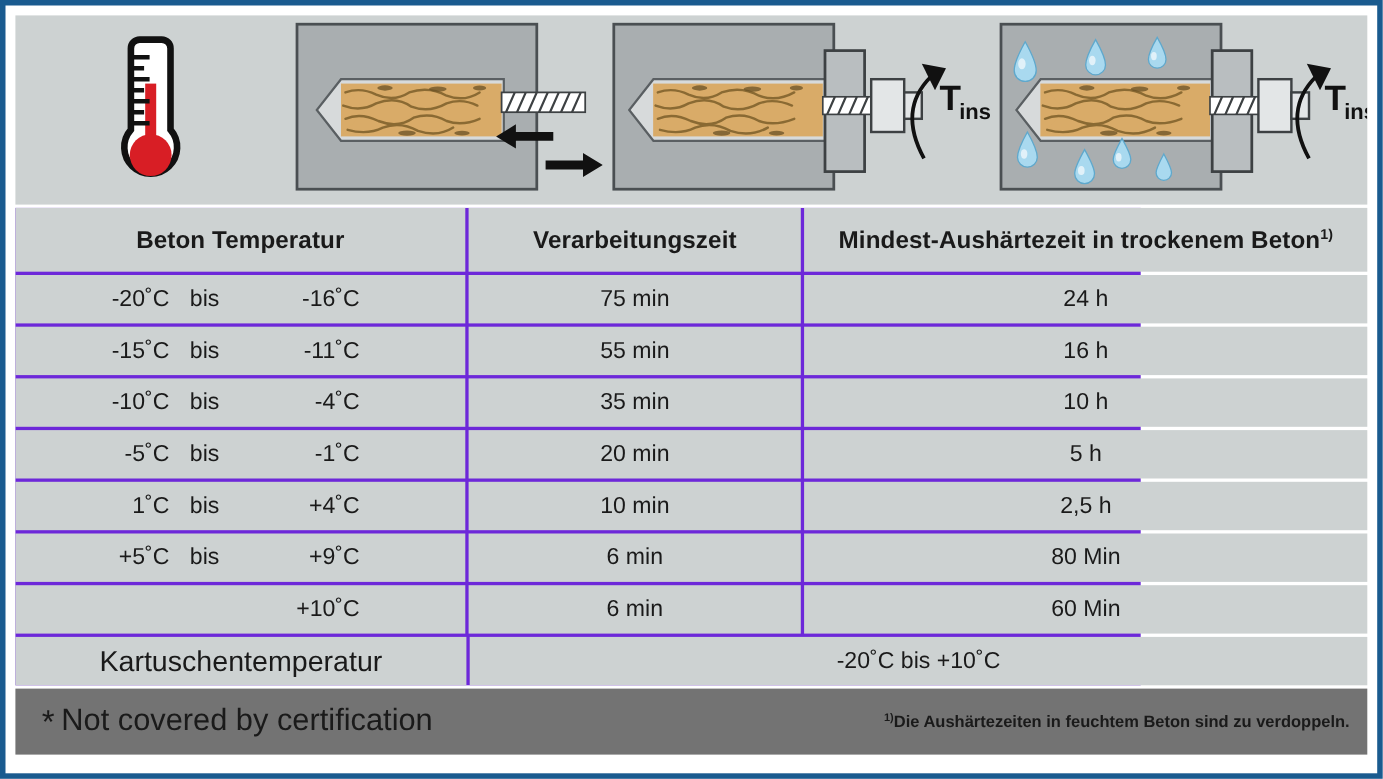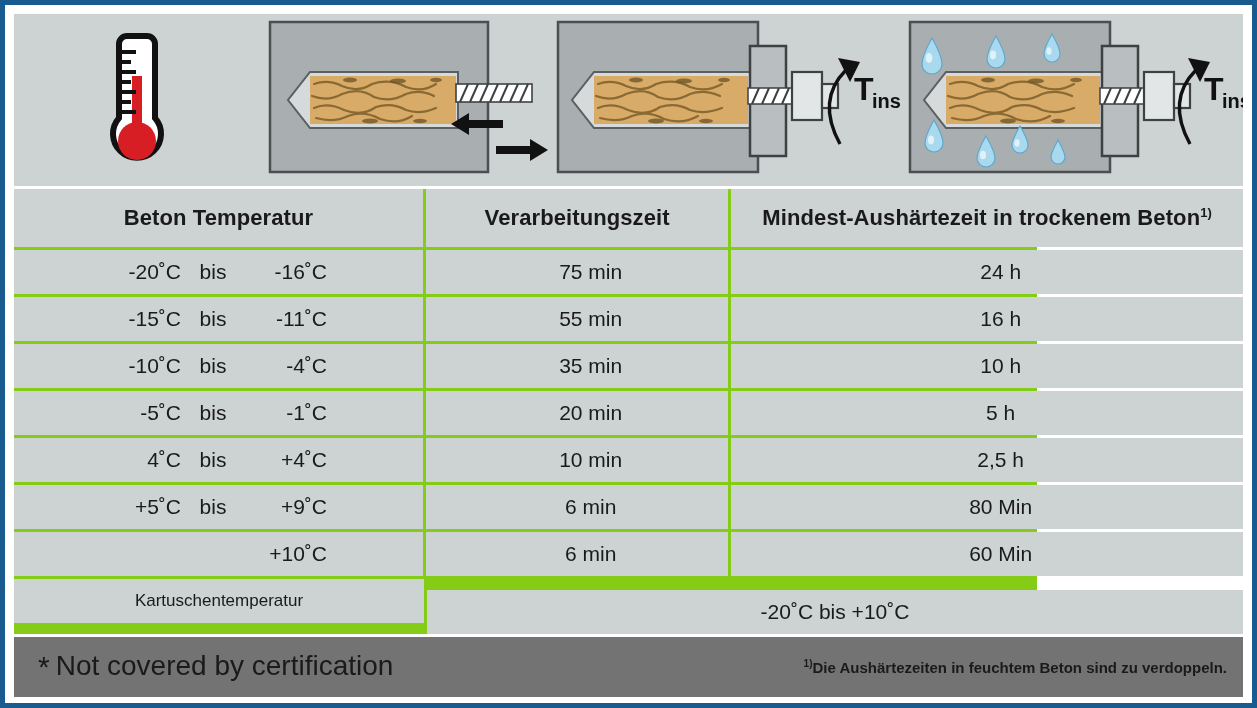--- a/index.html
+++ b/index.html
@@ -49,65 +49,65 @@
 
   
   #scene1 { left: 244px; width: 290px; }
   #scene2 { left: 534px; width: 352px; }
   #scene3 { left: 886px; width: 343px; }
   .scene-svg { position: absolute; left: 0; top: 0; }
 
   
   #table {
     width: 1023px;
-    background: #84cc16;
+    background: #6d28d9;
   }
   .row {
     display: flex;
     width: 1229px;
     margin-bottom: 3px;
   }
   .cell {
     background: #cdd2d2;
     display: flex;
     align-items: center;
     justify-content: center;
     color: #1a1a1a;
     box-sizing: border-box;
   }
   .c-temp  { width: 410px; }
   .c-work  { width: 303px; margin-left: 3px; }
   .c-cure  { width: 513px; margin-left: 3px; }
-  .c-span  { width: 816px; margin-left: 3px; margin-top: 11px; }
+  .c-span  { width: 816px; margin-left: 3px; }
 
   .hdr {
     height: 58px;
     font-size: 22px;
     font-weight: bold;
     letter-spacing: 0.1px;
   }
   .hdr sup { font-size: 13px; vertical-align: super; font-weight: bold; }
 
-  .datarow .cell { height: 44px; font-size: 21px; padding-left: 27px; }
+  .datarow .cell { height: 44px; font-size: 21px; }
 
   
   .temp-grid {
     display: flex;
     align-items: center;
     width: 100%;
     padding-right: 96px;
     box-sizing: border-box;
   }
   .temp-from { flex: 0 0 140px; text-align: right; }
   .temp-bis  { flex: 0 0 64px;  text-align: center; }
   .temp-to   { flex: 1 1 auto;  text-align: right; }
 
   .single { width: 100%; text-align: right; padding-right: 96px; box-sizing: border-box; }
 
-  .cart-label { height: 44px; font-size: 17px; }
+  .cart-label { height: 44px; font-size: 26px; }
   .cart-value { height: 44px; font-size: 21px; }
 
   
   #footer {
     position: relative;
     width: 1229px;
     height: 60px;
     background: #737373;
     display: flex;
     align-items: center;
@@ -372,21 +372,21 @@
         <span>20 min</span>
       </div>
       <div class="cell c-cure">
         <span>5 h</span>
       </div>
     </div>
 
     <div class="row datarow">
       <div class="cell c-temp">
         <div class="temp-grid">
-          <span class="temp-from">4˚C</span>
+          <span class="temp-from">1˚C</span>
           <span class="temp-bis">bis</span>
           <span class="temp-to">+4˚C</span>
         </div>
       </div>
       <div class="cell c-work">
         <span>10 min</span>
       </div>
       <div class="cell c-cure">
         <span>2,5 h</span>
       </div>

